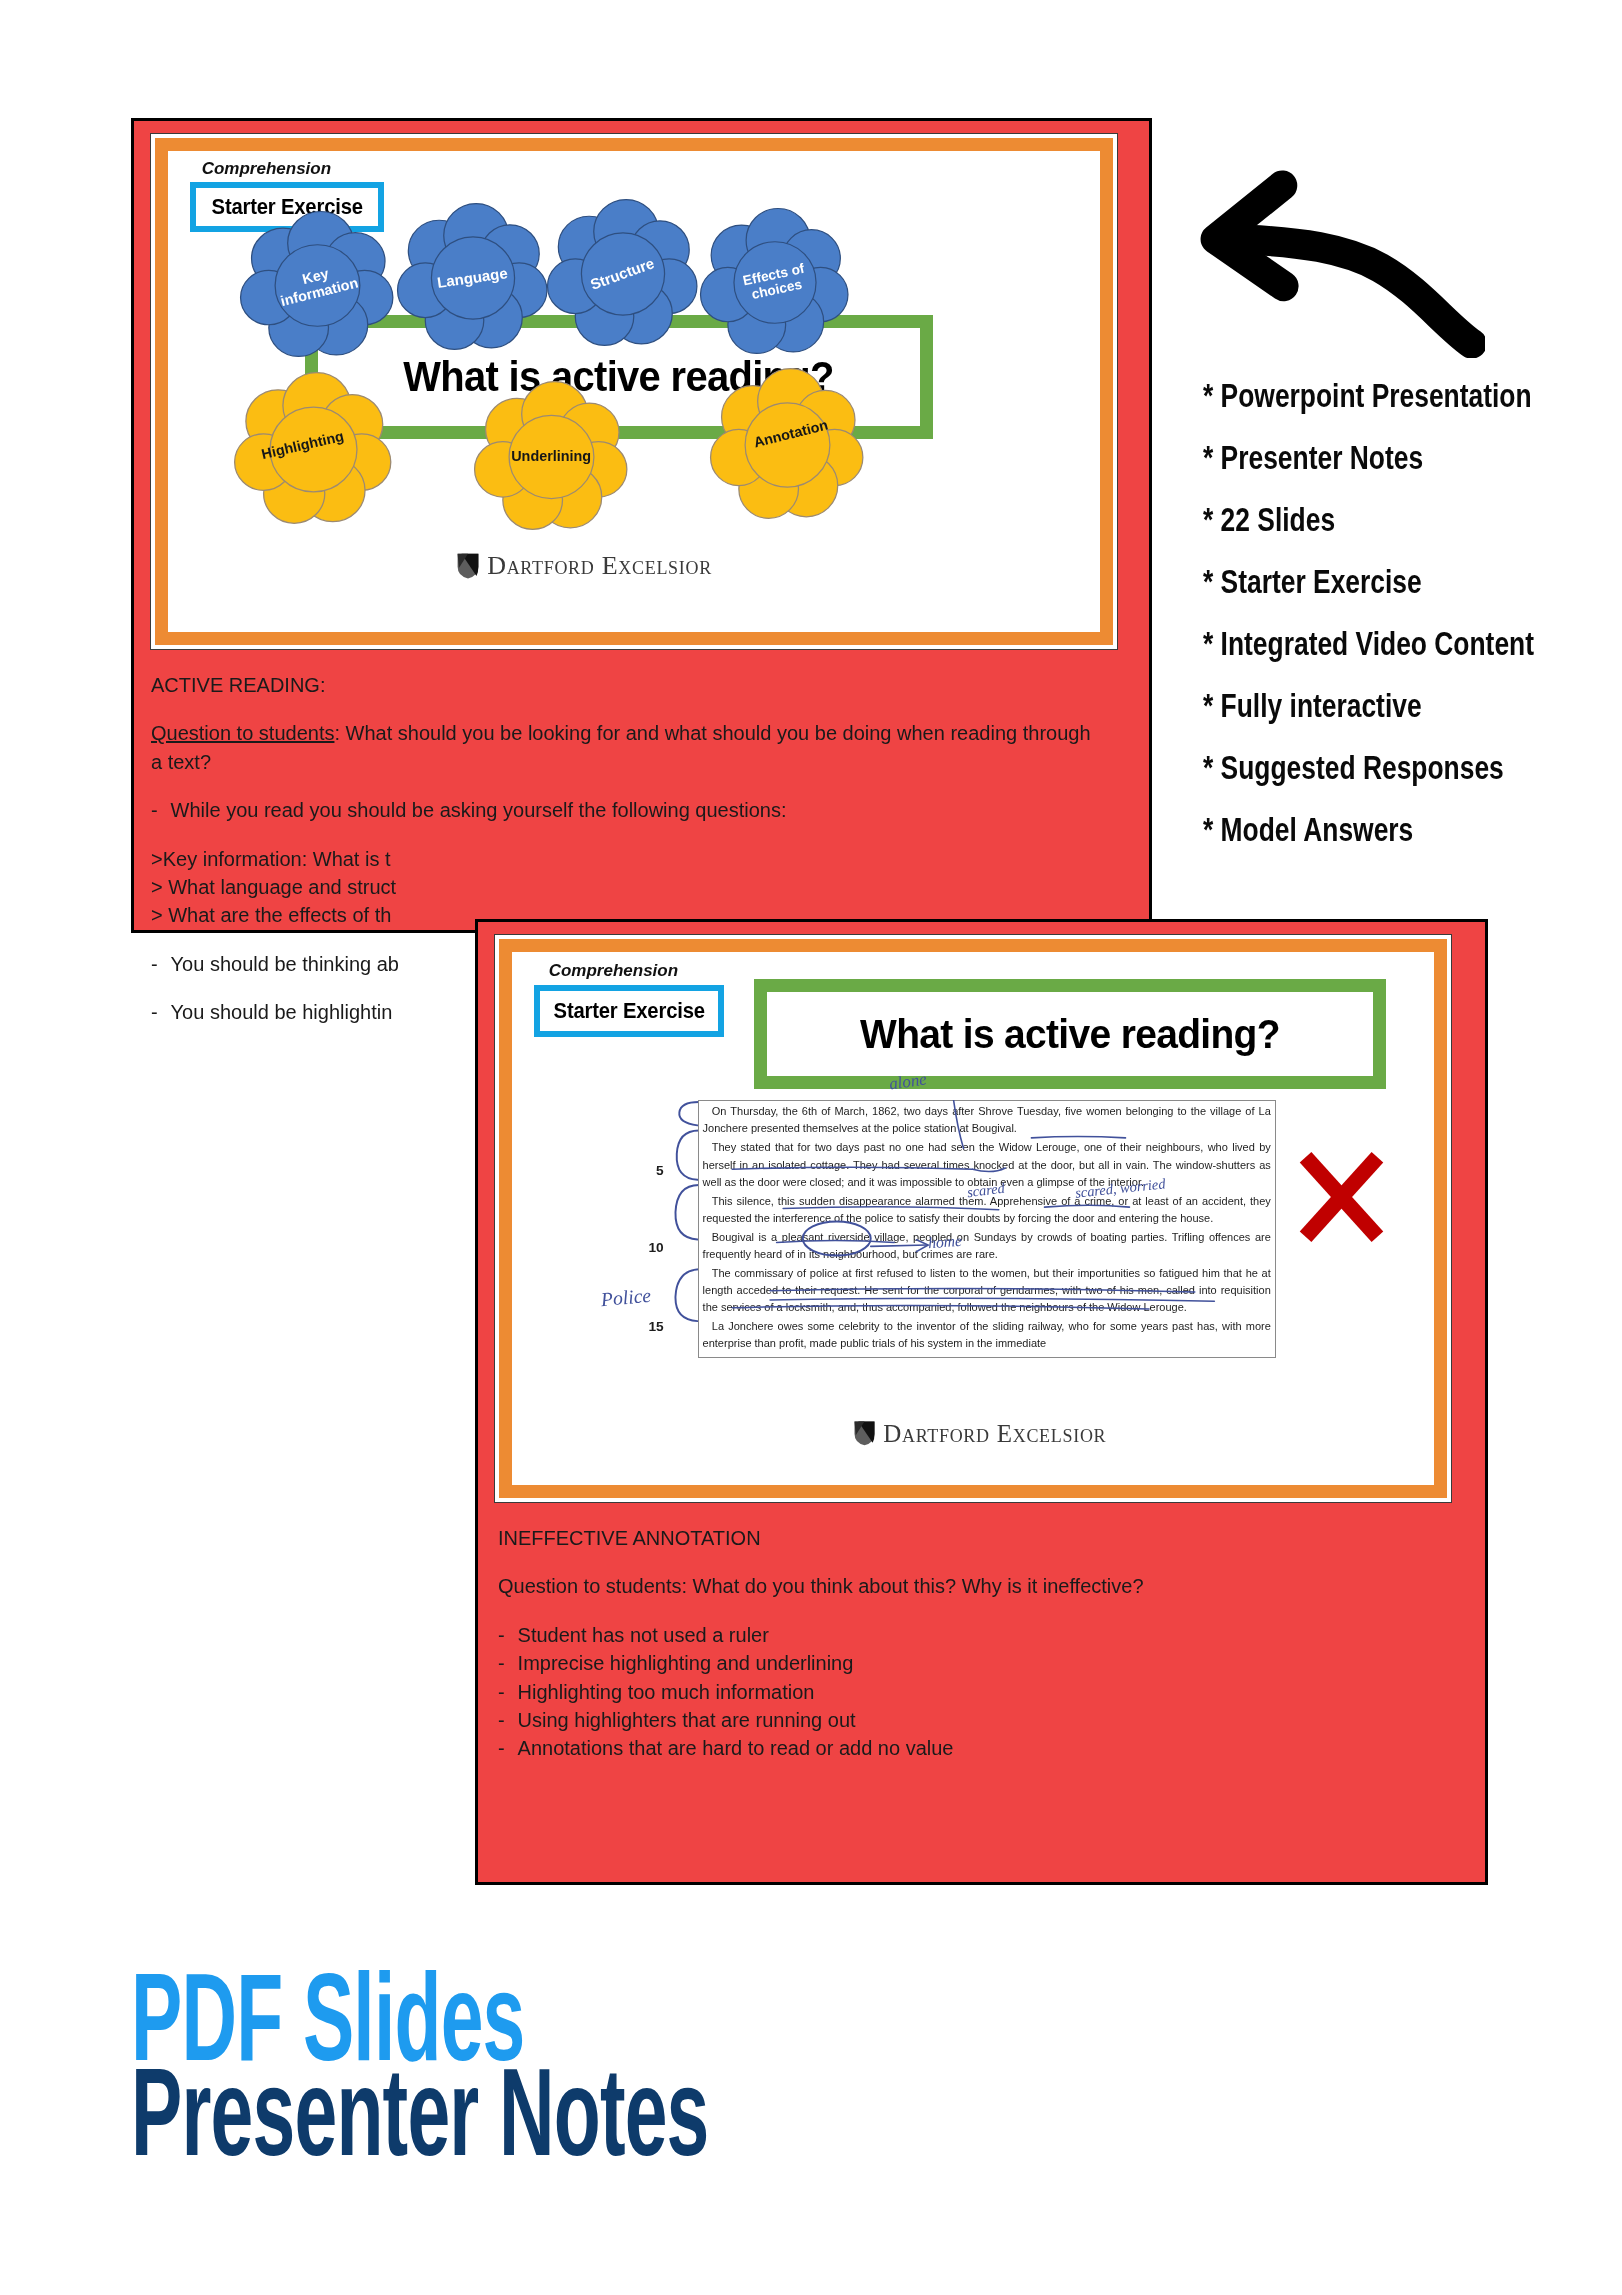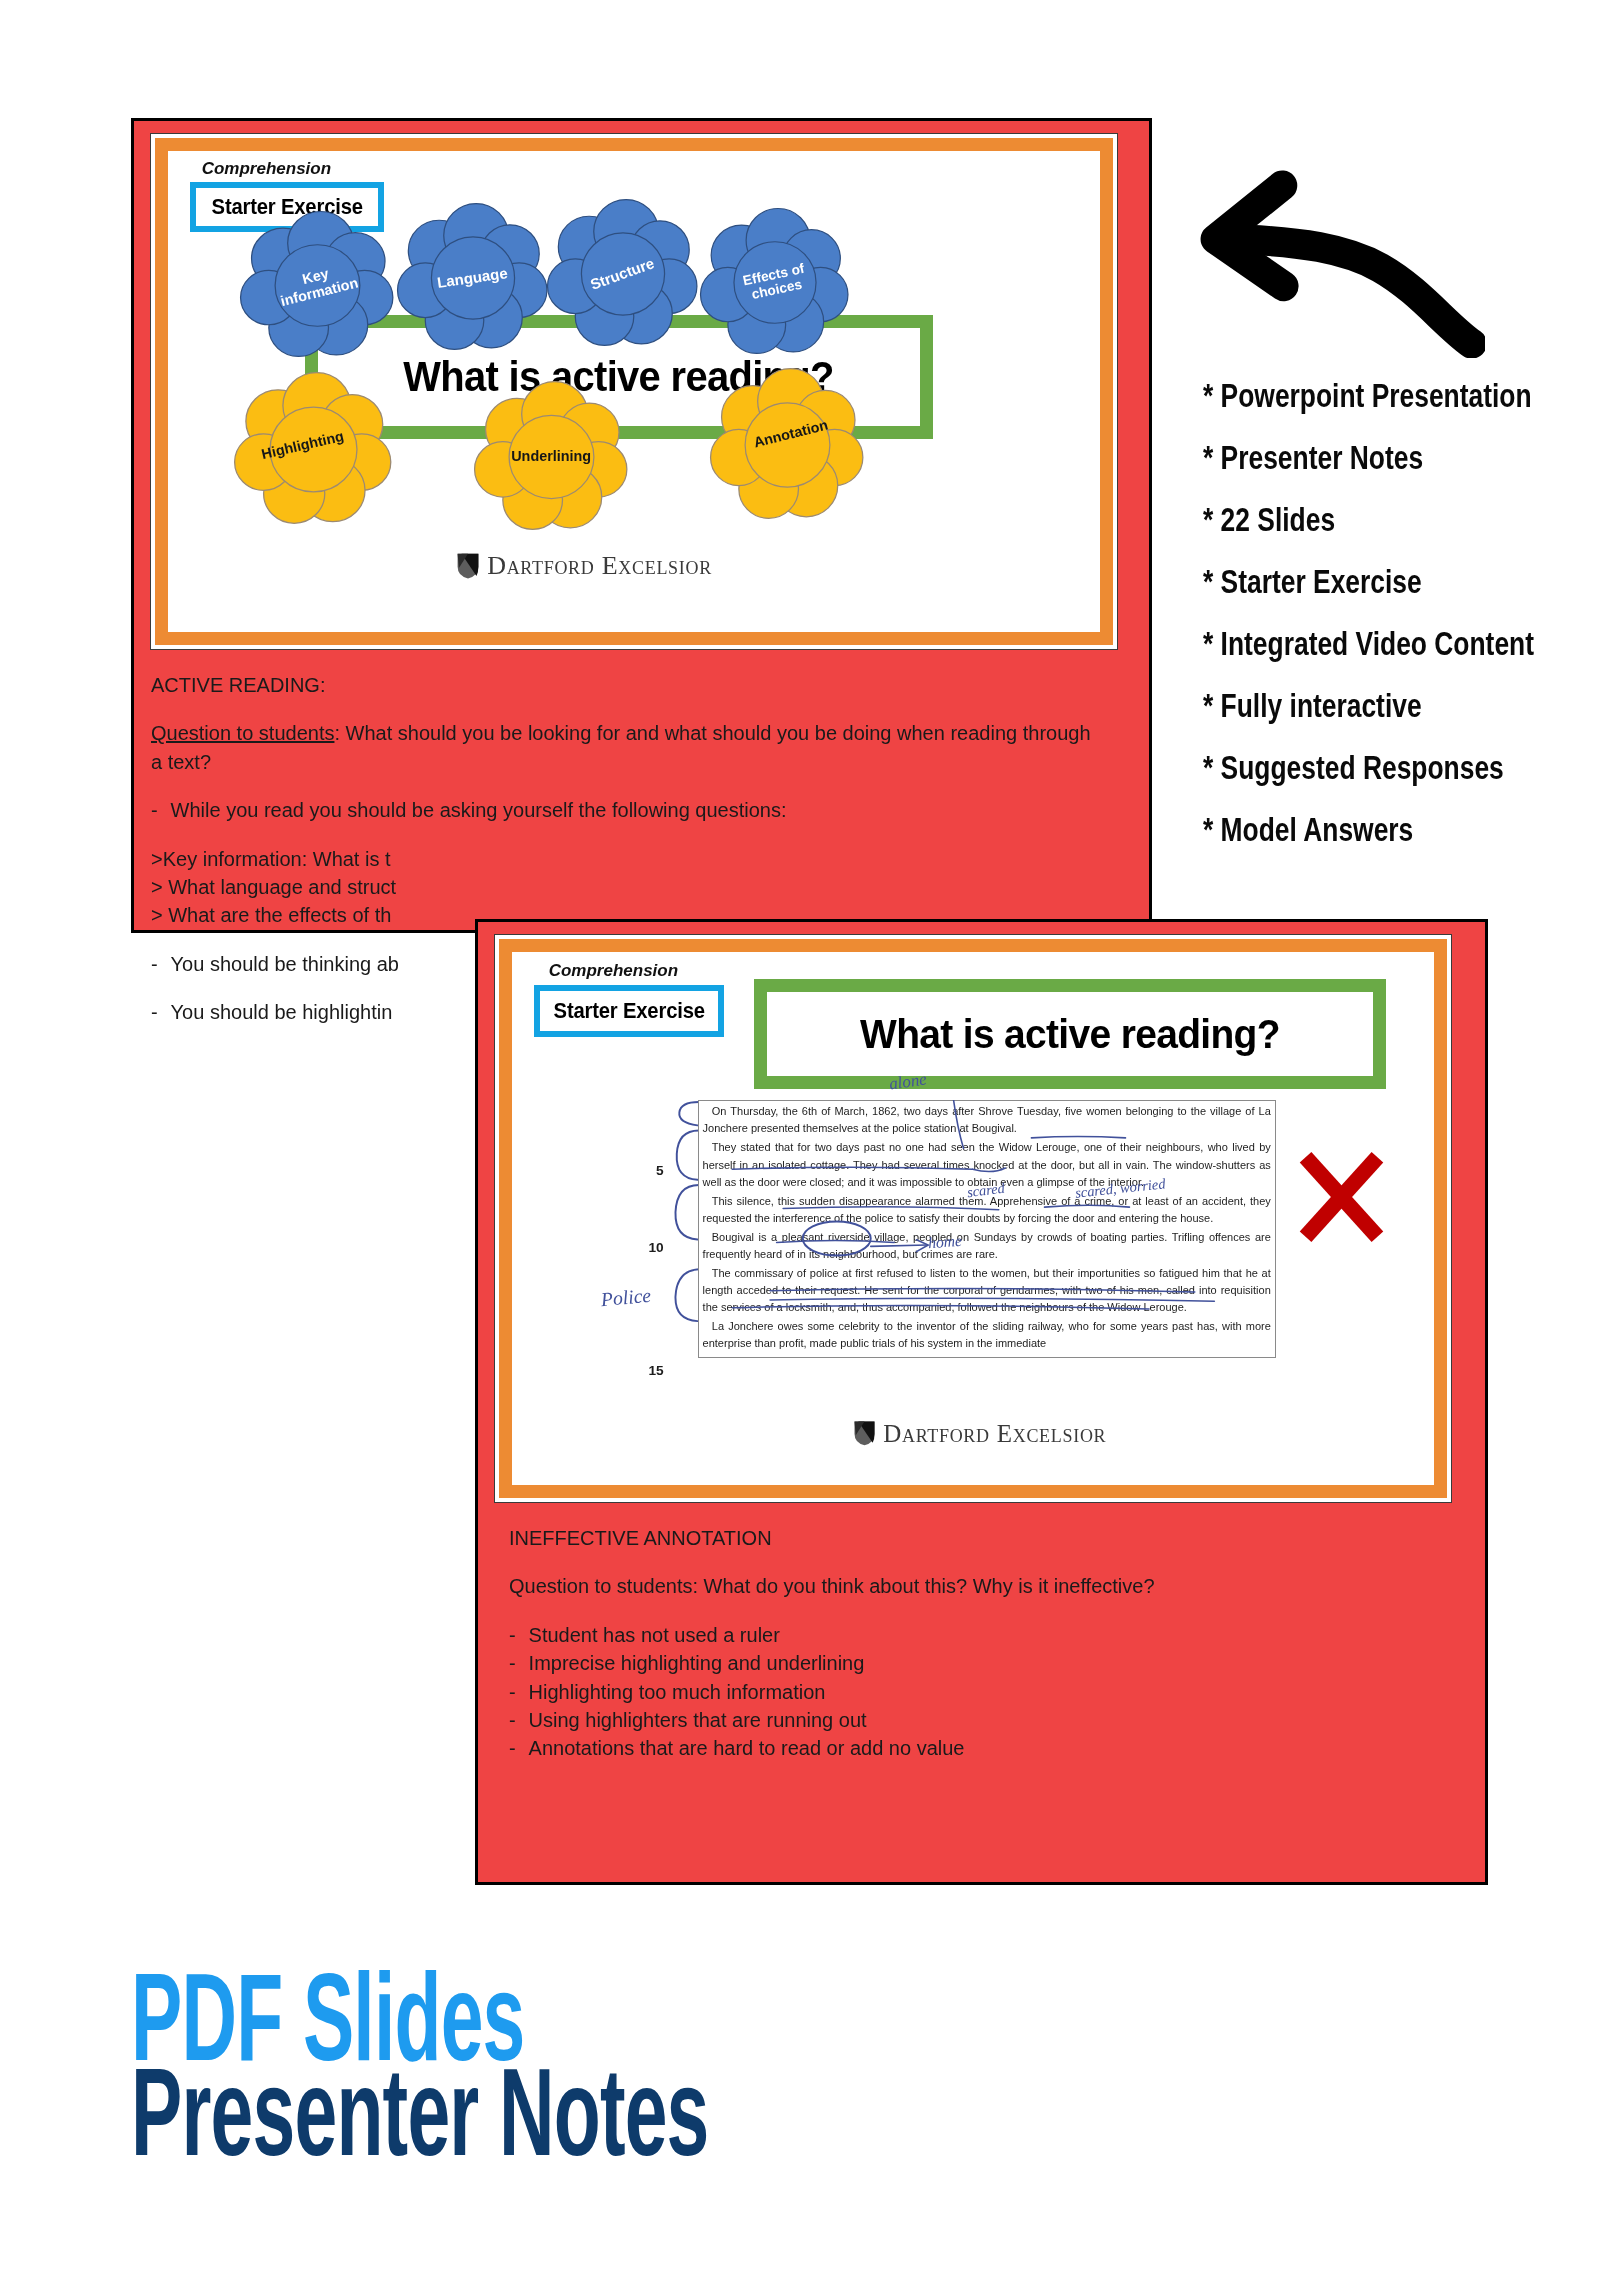--- a/index.html
+++ b/index.html
@@ -292,21 +292,21 @@
         <div class="inner">
           <span style="font-size:41px;">What is active reading?</span>
         </div>
       </div>
 
       <div class="passage-wrap" style="left:123px;top:148px;width:641px;height:294px;">
 
         <div class="linenums" style="left:0px;top:0px;width:29px;height:288px;font-size:13.7px;">
           <div style="top:63px;">5</div>
           <div style="top:140px;">10</div>
-          <div style="top:219px;margin-top:44px;">15</div>
+          <div style="top:219px;">15</div>
         </div>
 
         <svg style="position:absolute;left:34px;top:-2.6px;width:35px;height:294px;" viewBox="0 0 54 450" aria-hidden="true">
           <g fill="none" stroke="#41519B" stroke-width="3" stroke-linecap="round">
             <path d="M46 6 Q18 6 16 22 Q14 38 44 42"></path>
             <path d="M46 50 Q14 50 12 86 Q10 124 44 126"></path>
             <path d="M46 134 Q12 134 10 176 Q9 216 44 218"></path>
             <path d="M46 264 Q12 266 10 306 Q9 342 44 344"></path>
           </g>
         </svg>
@@ -377,21 +377,21 @@
             <path d="M10 4 L33 38 Q36 33 36 24 V4 Z" fill="#111"></path>
             <path d="M4 4 L20 4 L6 26 Z" fill="#2b2b2b"></path>
           </svg>
         </span>
         <span class="wordmark" style="font-size:25px;">Dartford Excelsior</span>
       </div>
 
     </div>
   </div>
 
-  <div class="notes" style="left:31px;top:602px;width:949px;font-size:20px;line-height:1.42;">
+  <div class="notes" style="left:20px;top:602px;width:949px;font-size:20px;line-height:1.42;">
     <p>INEFFECTIVE ANNOTATION</p>
     <div class="sp"></div>
     <p>
       <span class="b">Question to students:</span><span> What do you think about this? Why is it ineffective?</span>
     </p>
     <div class="sp"></div>
     <div class="dash-row">
       <span class="d">-</span>
       <span>Student has not used a ruler</span>
     </div>

